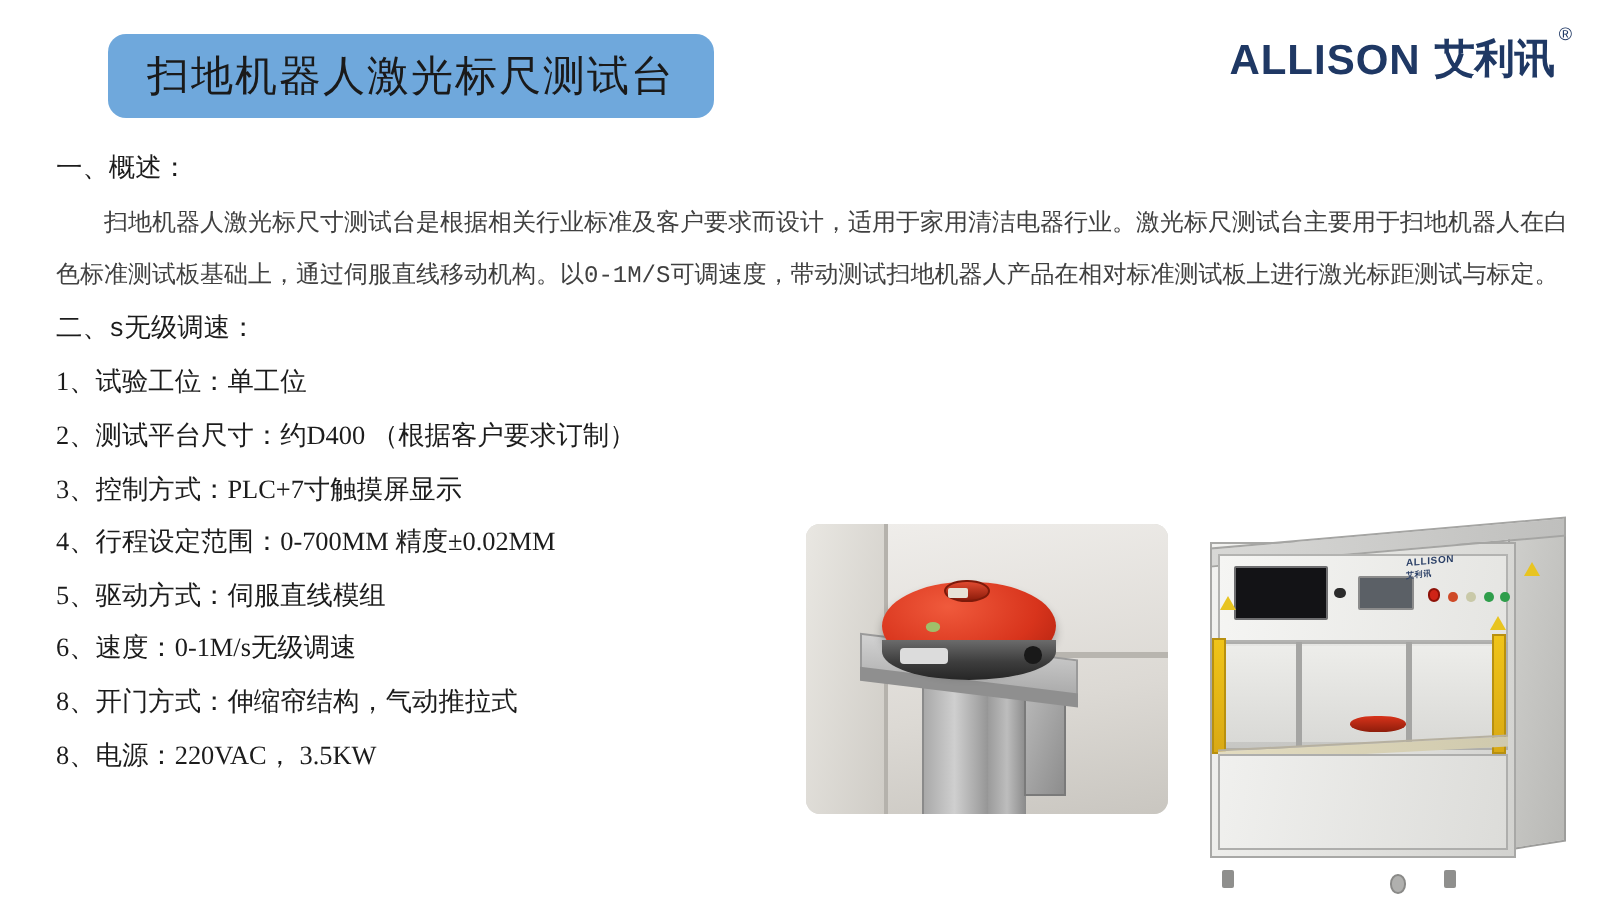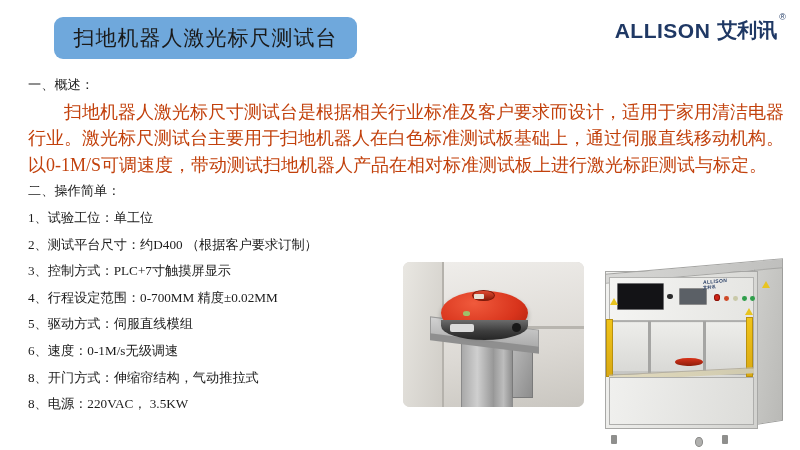--- a/index.html
+++ b/index.html
@@ -72,33 +72,33 @@
   }
 
   
   .content {
     position: absolute;
     left: 28px;
     top: 72px;
     width: 756px;
   }
   .para {
-    font-size: 18px;
+    font-size: 12px;
     line-height: 26.6px;
-    color: #c2410c;
+    color: #404040;
     text-align: justify;
-    font-family: Liberation Serif, serif;
+    font-family: Liberation Mono, monospace;
   }
   .para.indent { text-indent: 2em; }
 
   .section-head {
     font-size: 13.2px;
     line-height: 26.6px;
     color: #1c1c1c;
-    font-family: Liberation Serif, serif;
+    font-family: Liberation Mono, monospace;
   }
 
   .spec-list { list-style: none; }
   .spec-item {
     font-size: 13.2px;
     line-height: 26.6px;
     color: #1c1c1c;
     white-space: nowrap;
     font-family: "Liberation Serif", "DejaVu Serif", serif;
   }
@@ -339,21 +339,21 @@
     <span class="brand-tm">®</span>
   </div>
 
   <div class="content">
 
     <div class="section-head">一、概述：</div>
 
     <p class="para indent">扫地机器人激光标尺寸测试台是根据相关行业标准及客户要求而设计，适用于家用清洁电器行业。激光标尺测试台主要用于扫地机器人在白色标准测试板基础上，通过伺服直线移动机构。以0-1M/S可调速度，带动测试扫地机器人产品在相对标准测试板上进行激光标距测试与标定。</p>
 
 
-    <div class="section-head">二、操作简单：</div>
+    <div class="section-head">二、s无级调速：</div>
 
     <ul class="spec-list">
       <li class="spec-item">1、试验工位：单工位</li>
       <li class="spec-item">2、测试平台尺寸：约D400 （根据客户要求订制）</li>
       <li class="spec-item">3、控制方式：PLC+7寸触摸屏显示</li>
       <li class="spec-item">4、行程设定范围：0-700MM  精度±0.02MM</li>
       <li class="spec-item">5、驱动方式：伺服直线模组</li>
       <li class="spec-item">6、速度：0-1M/s无级调速</li>
       <li class="spec-item">8、开门方式：伸缩帘结构，气动推拉式</li>
       <li class="spec-item">8、电源：220VAC， 3.5KW</li>

